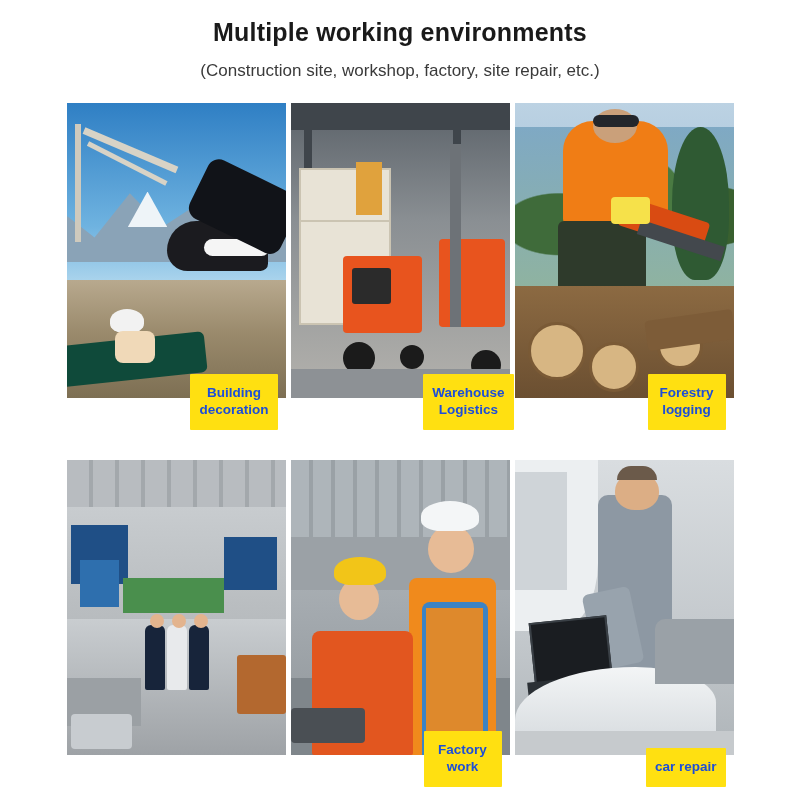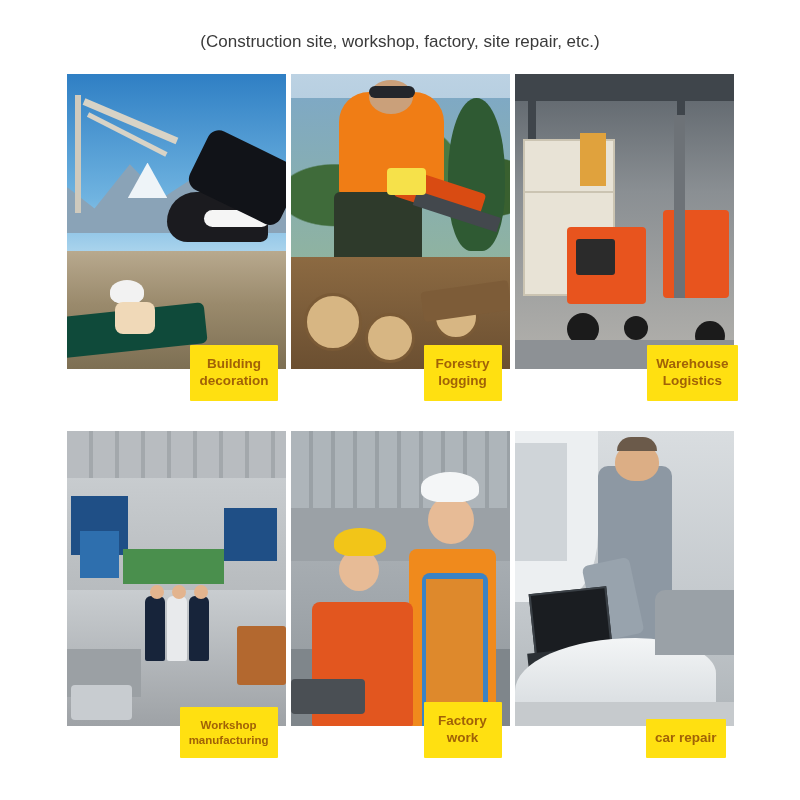--- a/index.html
+++ b/index.html
@@ -53,21 +53,21 @@
     position: absolute;
     inset: 0;
     overflow: hidden;
   }
   .label {
     position: absolute;
     right: 8px;
     bottom: -32px;
     min-width: 78px;
     background: #ffe011;
-    color: #a16207;
+    color: #1d4ed8;
     font-size: 13.5px;
     font-weight: bold;
     text-align: center;
     padding: 11px 9px;
     line-height: 1.25;
     box-sizing: border-box;
     border-radius: 1px;
   }
   .label.small {
     font-size: 11.5px;
@@ -140,20 +140,21 @@
   .orange-suit { position:absolute; background:#e2561f; border-radius:8px 8px 2px 2px; }
   .hi-vis { position:absolute; background:#f08a1c; border-radius:8px 8px 2px 2px; }
   .face { position:absolute; background:#e7bb96; border-radius:50%; }
 </style>
 </head>
 <body>
 
 <div class="page">
 
   <div class="header">
+    <div class="title">Multiple working environments</div>
     <div class="subtitle">(Construction site, workshop, factory, site repair, etc.)</div>
   </div>
 
   <div class="grid">
 
     <div class="cell">
       <div class="photo">
         <div class="sky-blue"></div>
         <div style="position:absolute;left:-12%;top:24%;width:124%;height:30%;background:#8aa3b7;clip-path:polygon(0% 100%,10% 48%,20% 72%,33% 22%,45% 60%,58% 34%,72% 66%,86% 40%,100% 74%,100% 100%);"></div>
         <div style="position:absolute;left:28%;top:30%;width:18%;height:12%;background:#eef4f8;clip-path:polygon(50% 0%,100% 100%,0% 100%);"></div>
@@ -164,20 +165,44 @@
         <div style="position:absolute;left:-6%;bottom:6%;width:70%;height:14%;background:#0f4a3a;border-radius:6px;transform:rotate(-6deg);"></div>
         <div class="helmet" style="left:20%;bottom:22%;width:34px;height:24px;"></div>
         <div style="position:absolute;left:22%;bottom:12%;width:40px;height:32px;background:#f0d9b8;border-radius:8px;"></div>
         <div class="boot" style="right:8%;top:40%;width:46%;height:17%;"></div>
         <div style="position:absolute;right:7%;top:46%;width:30%;height:6%;background:#f5f5f5;border-radius:20px;"></div>
         <div style="position:absolute;right:-4%;top:24%;width:46%;height:22%;background:#111318;transform:rotate(26deg);border-radius:12px;"></div>
       </div>
       <div class="label">
         <div>Building</div>
         <div>decoration</div>
+      </div>
+    </div>
+
+    <div class="cell">
+      <div class="photo">
+        <div class="warehouse-bg"></div>
+        <div class="wh-beam" style="left:0;top:0;width:100%;height:9%;"></div>
+        <div class="wh-beam" style="left:6%;top:9%;width:4%;height:36%;"></div>
+        <div class="wh-beam" style="right:22%;top:9%;width:4%;height:40%;"></div>
+        <div class="pallet-stack" style="left:4%;top:22%;width:40%;height:52%;"></div>
+        <div class="pallet-stack" style="left:4%;top:22%;width:40%;height:17%;"></div>
+        <div style="position:absolute;left:30%;top:20%;width:12%;height:18%;background:#e0a23d;"></div>
+        <div class="forklift" style="left:24%;top:52%;width:36%;height:26%;"></div>
+        <div class="forklift-dark" style="left:28%;top:56%;width:18%;height:12%;"></div>
+        <div class="tire" style="left:24%;bottom:8%;width:32px;height:32px;"></div>
+        <div class="tire" style="left:50%;bottom:10%;width:24px;height:24px;"></div>
+        <div class="forklift" style="right:2%;top:46%;width:30%;height:30%;"></div>
+        <div class="tire" style="right:4%;bottom:6%;width:30px;height:30px;"></div>
+        <div style="position:absolute;right:22%;top:14%;width:5%;height:62%;background:#6d7277;"></div>
+        <div style="position:absolute;left:0;bottom:0;width:100%;height:10%;background:#8d9195;"></div>
+      </div>
+      <div class="label wide">
+        <div>Warehouse</div>
+        <div>Logistics</div>
       </div>
     </div>
 
     <div class="cell">
       <div class="photo">
         <div class="forest-sky"></div>
         <div class="trees"></div>
         <div style="position:absolute;right:2%;top:8%;width:26%;height:52%;background:#2f5a33;border-radius:50% 50% 40% 40%;"></div>
         <div class="orange-jacket" style="left:22%;top:6%;width:48%;height:36%;"></div>
         <div style="position:absolute;left:36%;top:2%;width:44px;height:34px;background:#caa07a;border-radius:50%;"></div>
@@ -188,44 +213,20 @@
         <div style="position:absolute;left:44%;top:32%;width:18%;height:9%;background:#f6e14a;border-radius:4px;"></div>
         <div class="logs"></div>
         <div class="log-end" style="left:6%;bottom:6%;width:52px;height:52px;"></div>
         <div class="log-end" style="left:34%;bottom:2%;width:44px;height:44px;"></div>
         <div class="log-end" style="right:14%;bottom:10%;width:40px;height:40px;"></div>
         <div style="position:absolute;right:0;bottom:18%;width:40%;height:10%;background:#7d5c38;border-radius:4px;transform:rotate(-8deg);"></div>
       </div>
       <div class="label">
         <div>Forestry</div>
         <div>logging</div>
-      </div>
-    </div>
-
-    <div class="cell">
-      <div class="photo">
-        <div class="warehouse-bg"></div>
-        <div class="wh-beam" style="left:0;top:0;width:100%;height:9%;"></div>
-        <div class="wh-beam" style="left:6%;top:9%;width:4%;height:36%;"></div>
-        <div class="wh-beam" style="right:22%;top:9%;width:4%;height:40%;"></div>
-        <div class="pallet-stack" style="left:4%;top:22%;width:40%;height:52%;"></div>
-        <div class="pallet-stack" style="left:4%;top:22%;width:40%;height:17%;"></div>
-        <div style="position:absolute;left:30%;top:20%;width:12%;height:18%;background:#e0a23d;"></div>
-        <div class="forklift" style="left:24%;top:52%;width:36%;height:26%;"></div>
-        <div class="forklift-dark" style="left:28%;top:56%;width:18%;height:12%;"></div>
-        <div class="tire" style="left:24%;bottom:8%;width:32px;height:32px;"></div>
-        <div class="tire" style="left:50%;bottom:10%;width:24px;height:24px;"></div>
-        <div class="forklift" style="right:2%;top:46%;width:30%;height:30%;"></div>
-        <div class="tire" style="right:4%;bottom:6%;width:30px;height:30px;"></div>
-        <div style="position:absolute;right:22%;top:14%;width:5%;height:62%;background:#6d7277;"></div>
-        <div style="position:absolute;left:0;bottom:0;width:100%;height:10%;background:#8d9195;"></div>
-      </div>
-      <div class="label wide">
-        <div>Warehouse</div>
-        <div>Logistics</div>
       </div>
     </div>
 
     <div class="cell">
       <div class="photo">
         <div class="factory-bg"></div>
         <div style="position:absolute;left:0;top:0;width:100%;height:16%;background:repeating-linear-gradient(90deg,#b8bcc0 0 22px,#a3a8ac 22px 26px);"></div>
         <div class="fl-floor"></div>
         <div class="fl-machine" style="left:2%;top:22%;width:26%;height:20%;"></div>
         <div class="fl-machine2" style="left:6%;top:34%;width:18%;height:16%;"></div>
@@ -234,24 +235,20 @@
         <div style="position:absolute;left:0;bottom:10%;width:34%;height:16%;background:#9ba0a4;"></div>
         <div style="position:absolute;left:2%;bottom:2%;width:28%;height:12%;background:#c8ccd0;border-radius:4px;"></div>
         <div class="person" style="left:36%;bottom:22%;width:9%;height:22%;"></div>
         <div class="person-head" style="left:38%;bottom:43%;width:14px;height:14px;"></div>
         <div class="person" style="left:46%;bottom:22%;width:9%;height:22%;background:#e8eaec;"></div>
         <div class="person-head" style="left:48%;bottom:43%;width:14px;height:14px;"></div>
         <div class="person" style="left:56%;bottom:22%;width:9%;height:22%;"></div>
         <div class="person-head" style="left:58%;bottom:43%;width:14px;height:14px;"></div>
         <div style="position:absolute;right:0;bottom:14%;width:22%;height:20%;background:#b3682f;border-radius:3px;"></div>
       </div>
-      <div class="label small">
-        <div>Workshop</div>
-        <div>manufacturing</div>
-      </div>
     </div>
 
     <div class="cell">
       <div class="photo">
         <div class="fw-bg"></div>
         <div class="fw-roof"></div>
         <div style="position:absolute;left:0;top:26%;width:100%;height:18%;background:#9ba1a6;"></div>
         <div style="position:absolute;left:0;bottom:0;width:100%;height:26%;background:#7f868b;"></div>
         <div class="hi-vis" style="right:6%;top:40%;width:40%;height:60%;"></div>
         <div class="face" style="right:16%;top:22%;width:46px;height:48px;"></div>

